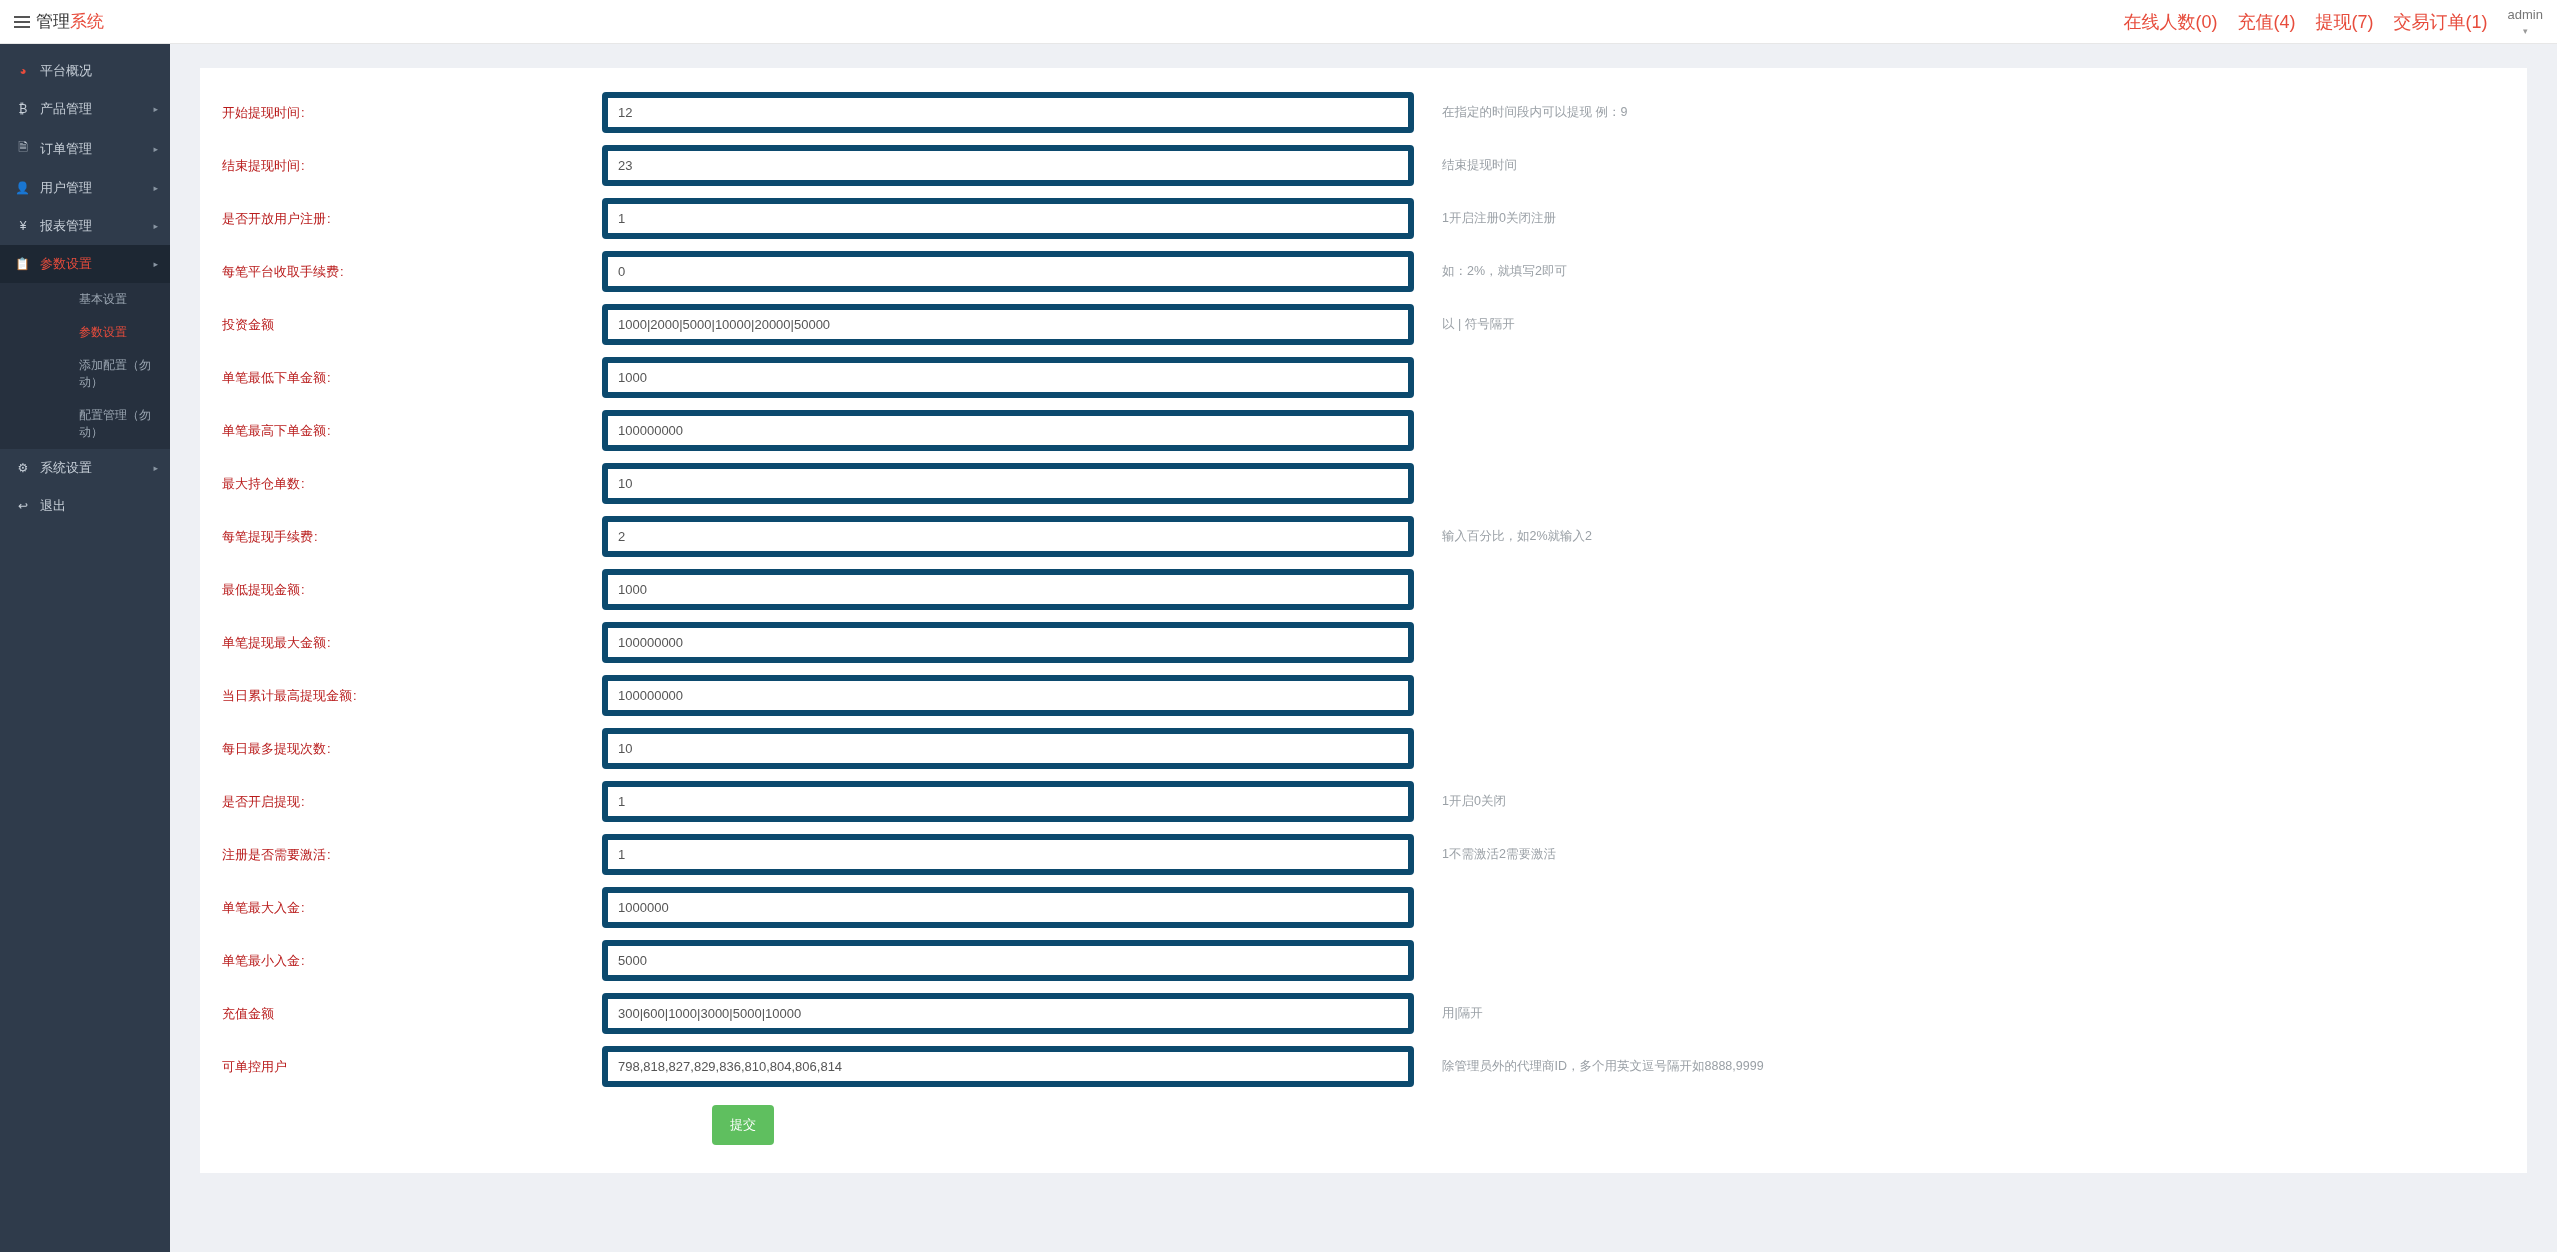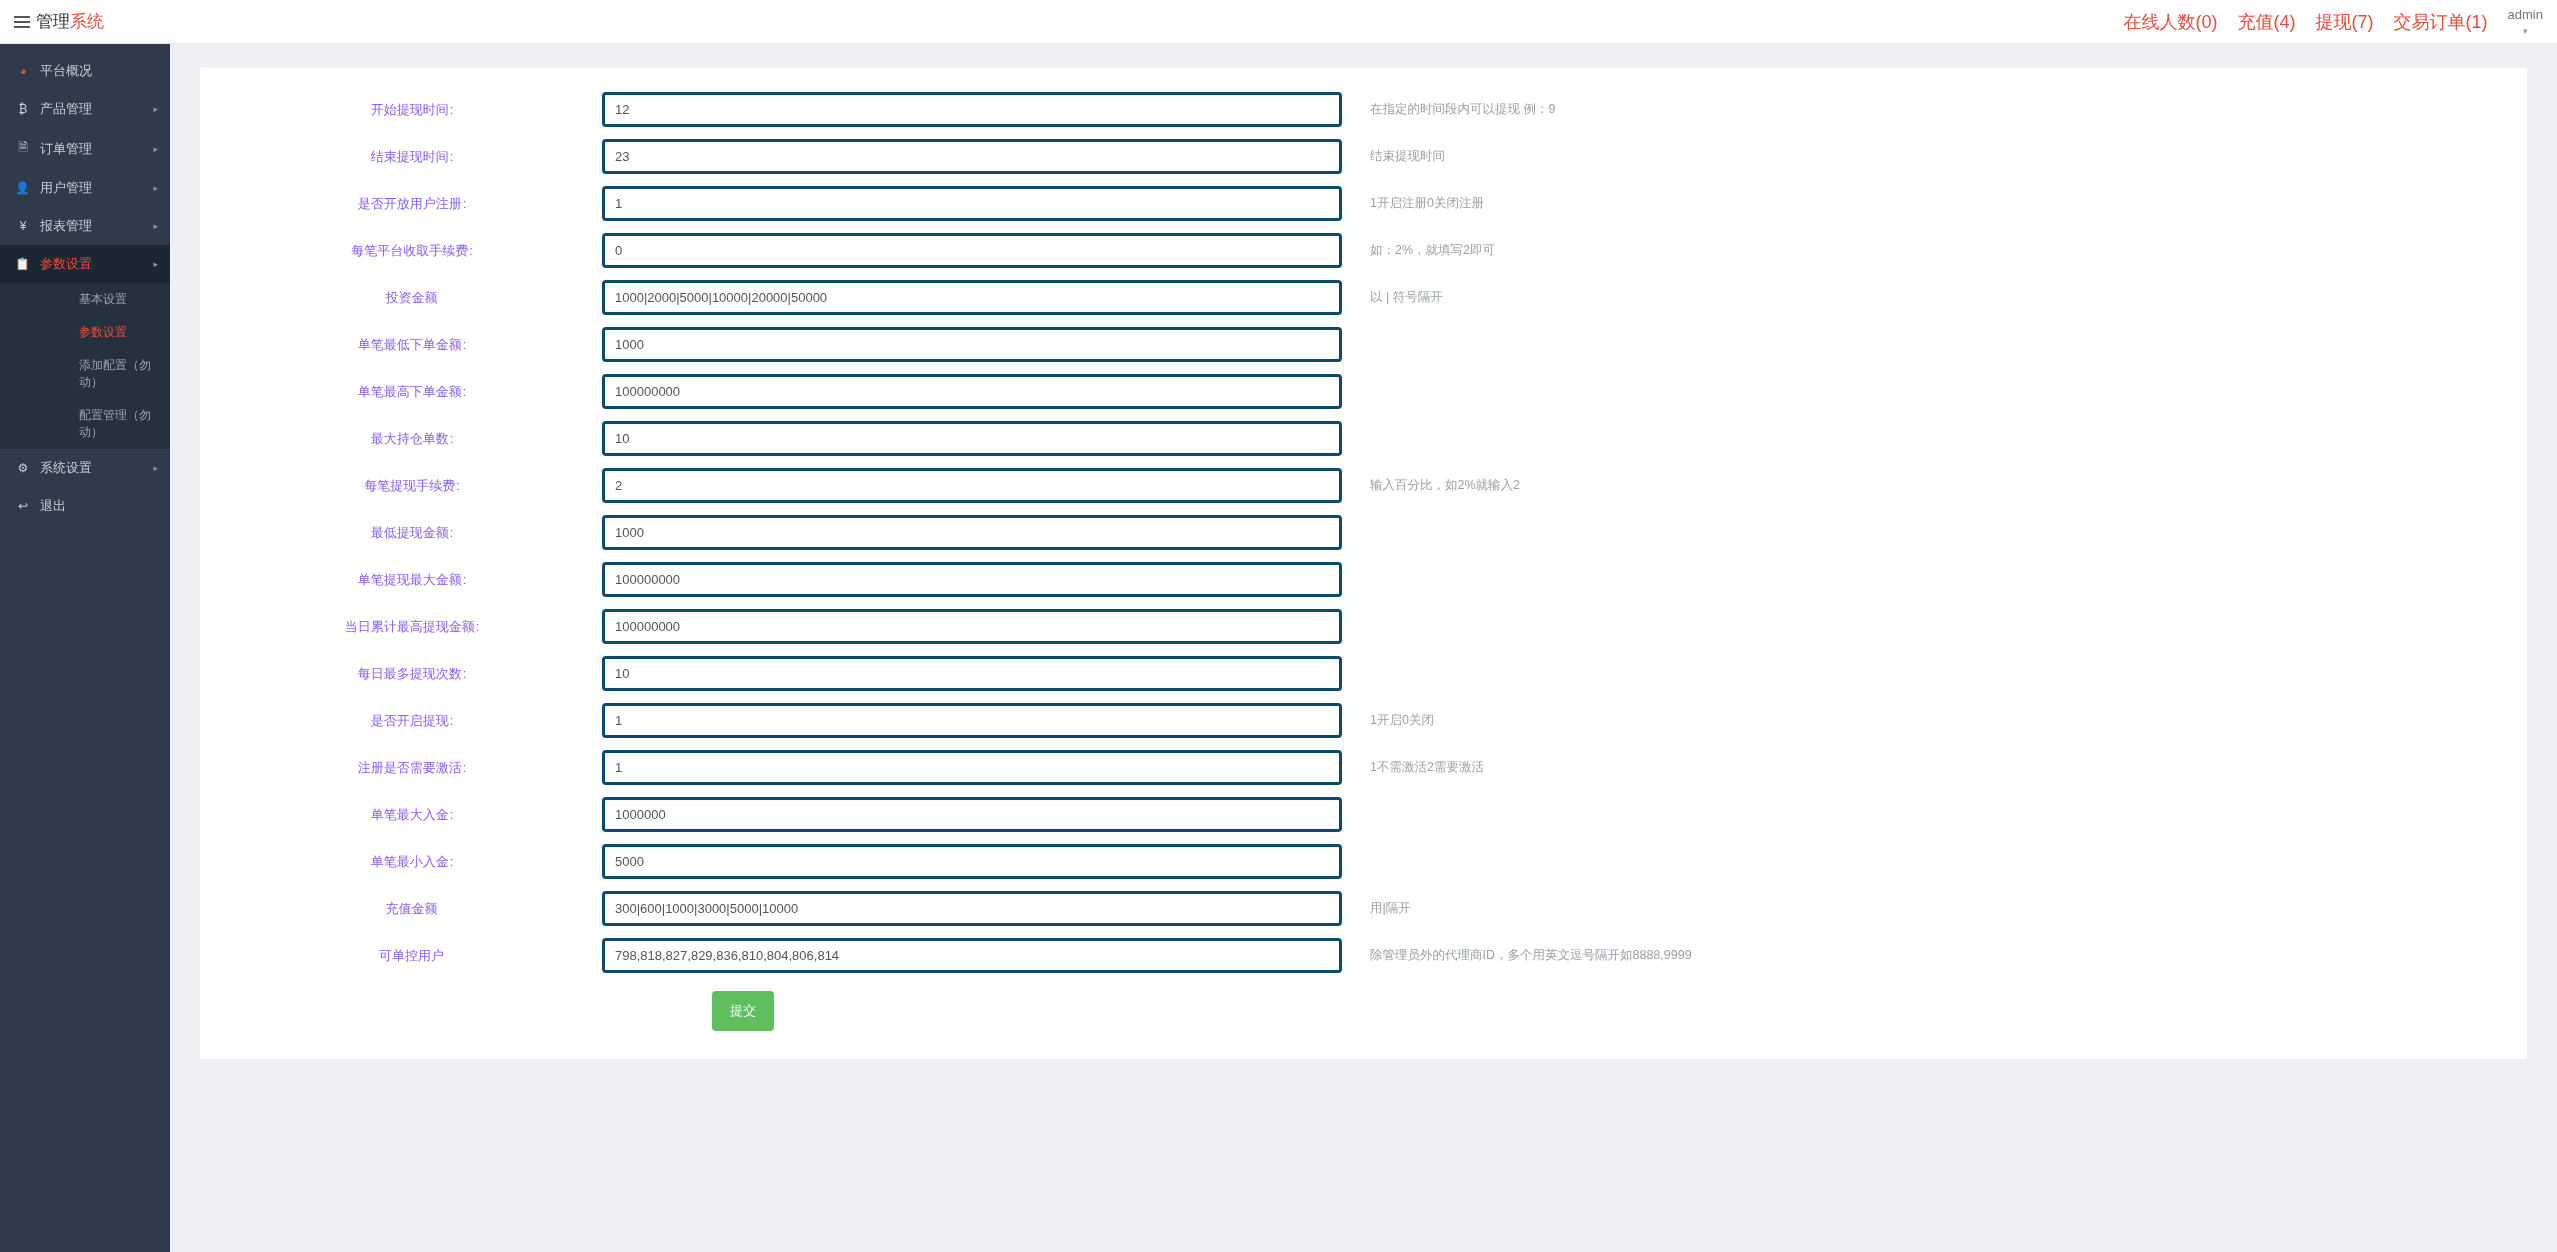--- a/index.html
+++ b/index.html
@@ -30,24 +30,24 @@
 .nav-item.active { background:#1d2733; }
 .nav-item.active .ico, .nav-item.active { color:#e74c3c; }
 .ico-red { color:#e74c3c; }
 .sub { background:#26303e; }
 .sub-item { padding:8px 14px 8px 51px; font-size:12px; color:#9aa5b1; cursor:pointer;margin-left:28px; }
 .sub-item.active { color:#e74c3c; }
 
 
 .panel { background:#fff; padding:18px 12px 28px 12px; }
 .form-row { display:flex; align-items:center; padding:6px 0; }
-.flabel { width:390px; text-align:center; padding-left:10px; font-size:13px; color:#8b5cf6; }
+.flabel { width:390px; text-align:left; padding-left:10px; font-size:13px; color:#b91c1c; }
 .flabel::after { content: ":"; margin-left:1px; }
 .no-colon::after { content:""; }
-.finput { width:740px; padding:7px 10px; border:3px solid #0c4a6e; border-radius:4px; font-size:13px; color:#555; outline:none; }
+.finput { width:812px; padding:7px 10px; border:6px solid #0c4a6e; border-radius:4px; font-size:13px; color:#555; outline:none; }
 .fhelp { margin-left:28px; color:#9aa0a6; font-size:12.5px; max-width:340px; line-height:1.5; }
 .submit-row { padding:12px 0 0 500px; }
 .btn-submit { background:#5fbf5f; color:#fff; border:none; border-radius:4px; padding:11px 18px; font-size:13px; cursor:pointer; }
 </style>
 </head>
 <body>
 
 <div class="topbar">
   <div class="topbar-left">
     <div class="hamburger">

